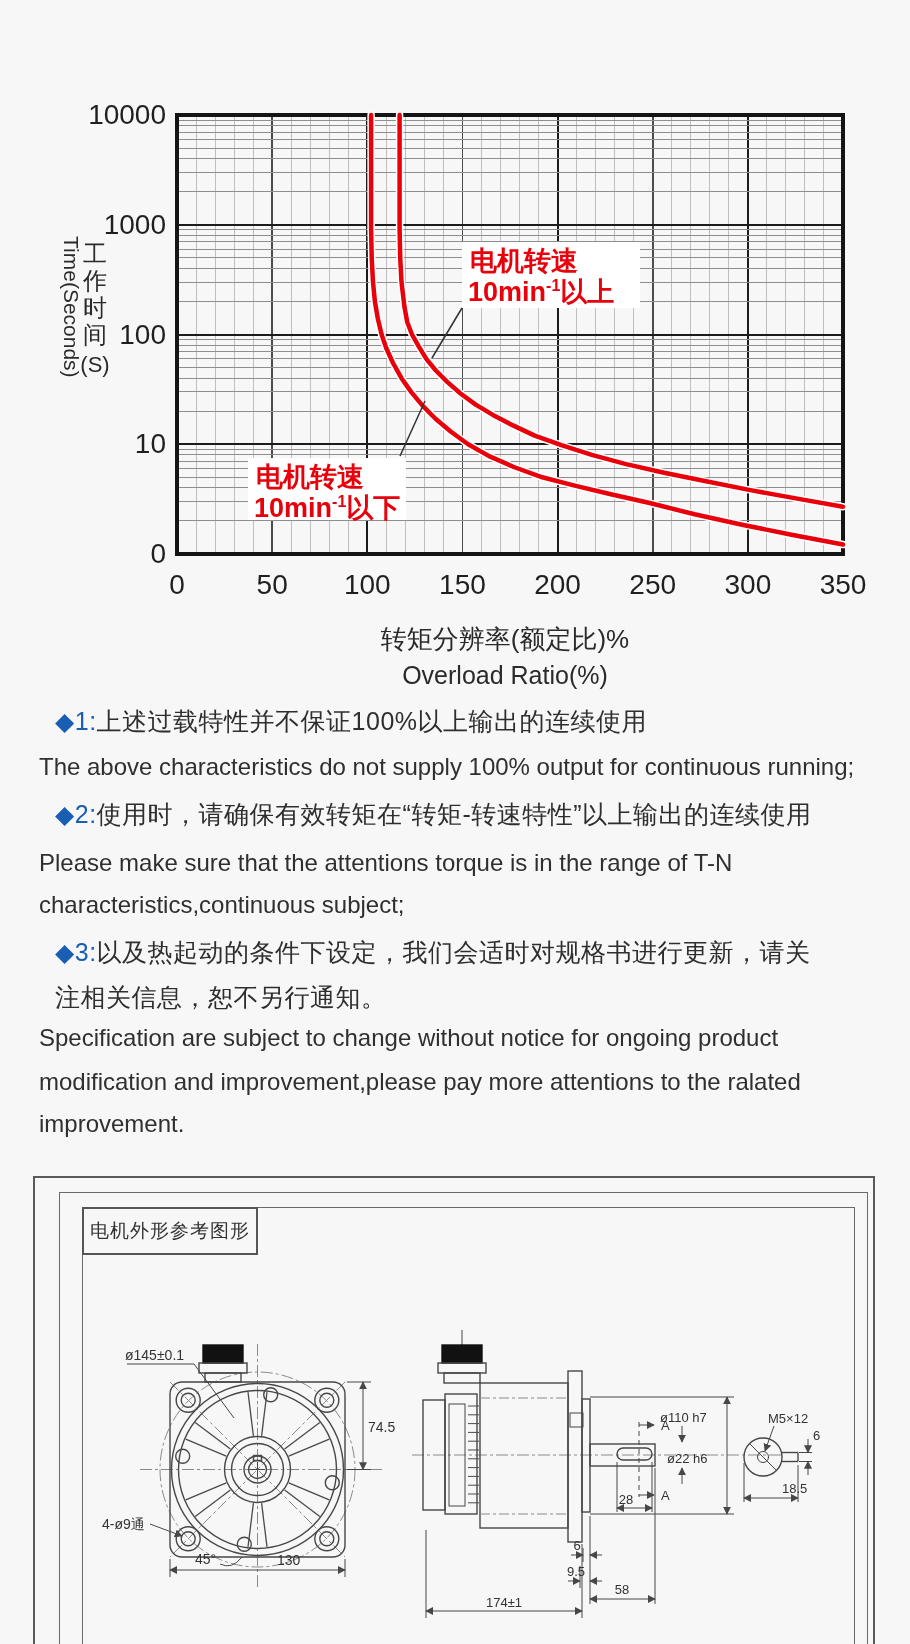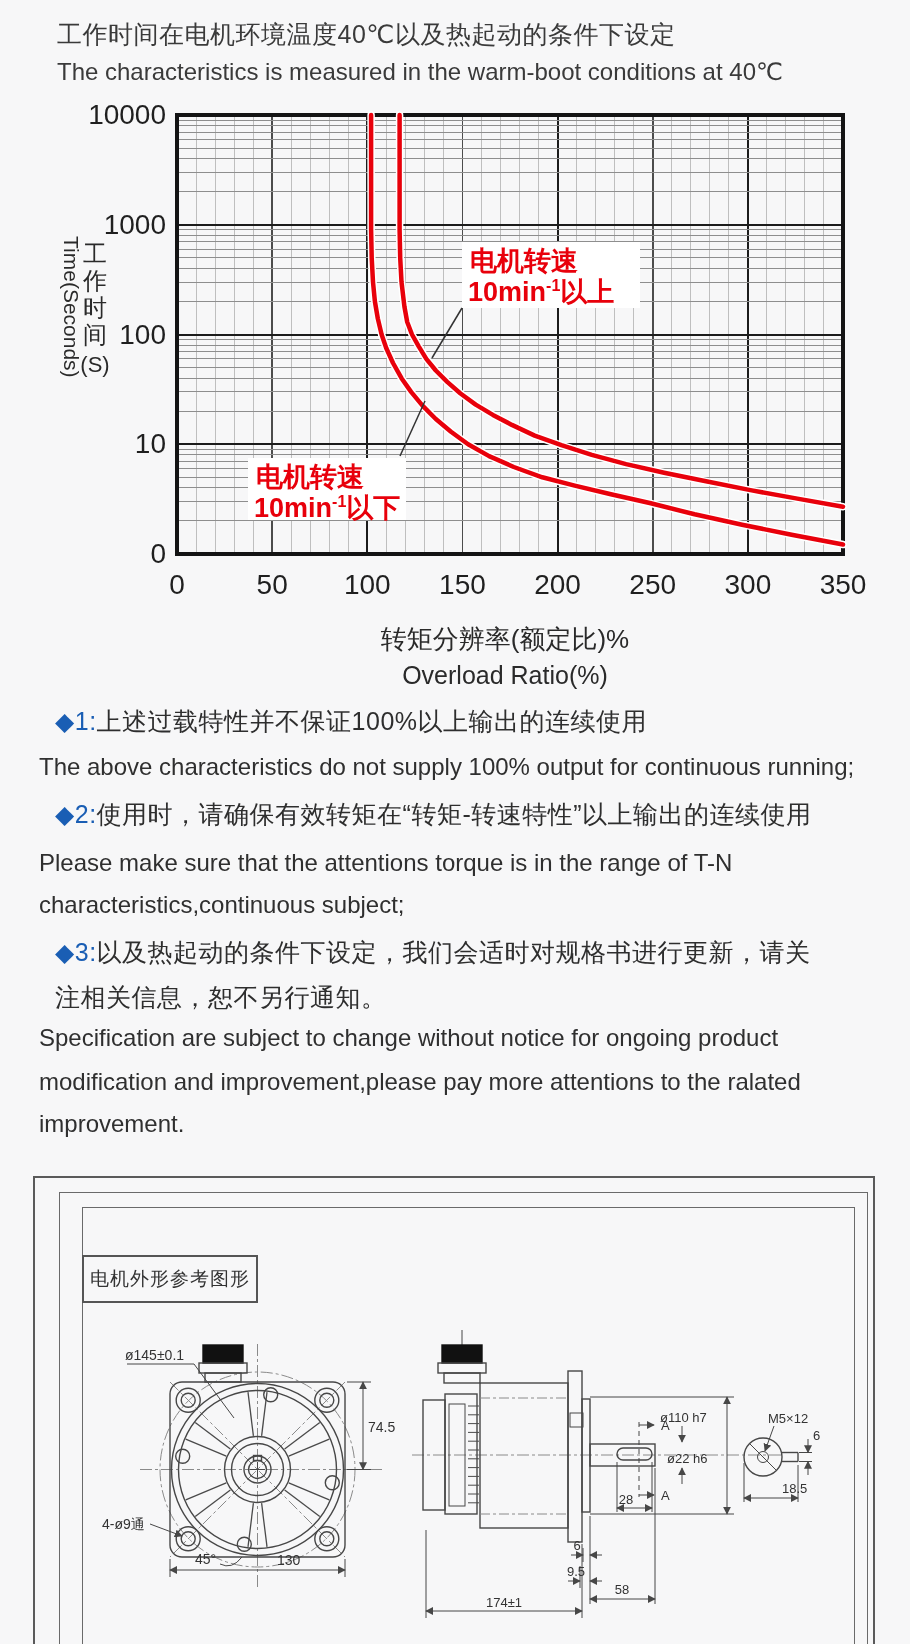--- a/index.html
+++ b/index.html
@@ -8,34 +8,30 @@
   .header{position:absolute;left:57px;top:16px;color:#3a3a3a;}
   .header .hz{font-size:25px;line-height:37px;letter-spacing:.5px;}
   .header .he{font-size:24px;line-height:37px;}
   .abs{position:absolute;white-space:nowrap;}
   .nzh{left:55px;font-size:25px;color:#2e2e2e;letter-spacing:.5px;}
   .nen{left:39px;font-size:24px;color:#2f2f2f;}
   .blue{color:#1a5eb4;}
   .frame{position:absolute;border:2px solid #5a5a5a;background:transparent;}
   .frame2{position:absolute;border:1.5px solid #6a6a6a;}
   .titlebox{position:absolute;left:82px;top:1207px;width:172px;height:44px;border:2px solid #555;
-            display:flex;align-items:center;justify-content:center;font-size:19px;color:#333;letter-spacing:1px;margin-top:48px;}
+            display:flex;align-items:center;justify-content:center;font-size:19px;color:#333;letter-spacing:1px;}
   svg{position:absolute;overflow:visible;}
   text{font-family:"Liberation Sans","DejaVu Sans",sans-serif;}
   .dimtxt{font-family:"Liberation Mono","DejaVu Sans Mono",monospace;}
 </style>
 </head>
 <body>
 
 <div class="page">
 
-  <div class="header">
-    <div class="hz">工作时间在电机环境温度40℃以及热起动的条件下设定</div>
-    <div class="he">The characteristics is measured in the warm-boot conditions at 40℃</div>
-  </div>
 
   <svg id="chart" style="left:0;top:90px;" width="910" height="615" viewBox="0 0 910 615">
       <g shape-rendering="crispEdges">
         <line x1="196.02857142857144" y1="25" x2="196.02857142857144" y2="464" stroke="#bfbfbf" stroke-width="1"></line>
         <line x1="215.05714285714285" y1="25" x2="215.05714285714285" y2="464" stroke="#bfbfbf" stroke-width="1"></line>
         <line x1="234.0857142857143" y1="25" x2="234.0857142857143" y2="464" stroke="#bfbfbf" stroke-width="1"></line>
         <line x1="253.1142857142857" y1="25" x2="253.1142857142857" y2="464" stroke="#bfbfbf" stroke-width="1"></line>
         <line x1="272.1428571428571" y1="25" x2="272.1428571428571" y2="464" stroke="#4c4c4c" stroke-width="1.6"></line>
         <line x1="291.1714285714286" y1="25" x2="291.1714285714286" y2="464" stroke="#bfbfbf" stroke-width="1"></line>
         <line x1="310.20000000000005" y1="25" x2="310.20000000000005" y2="464" stroke="#bfbfbf" stroke-width="1"></line>

